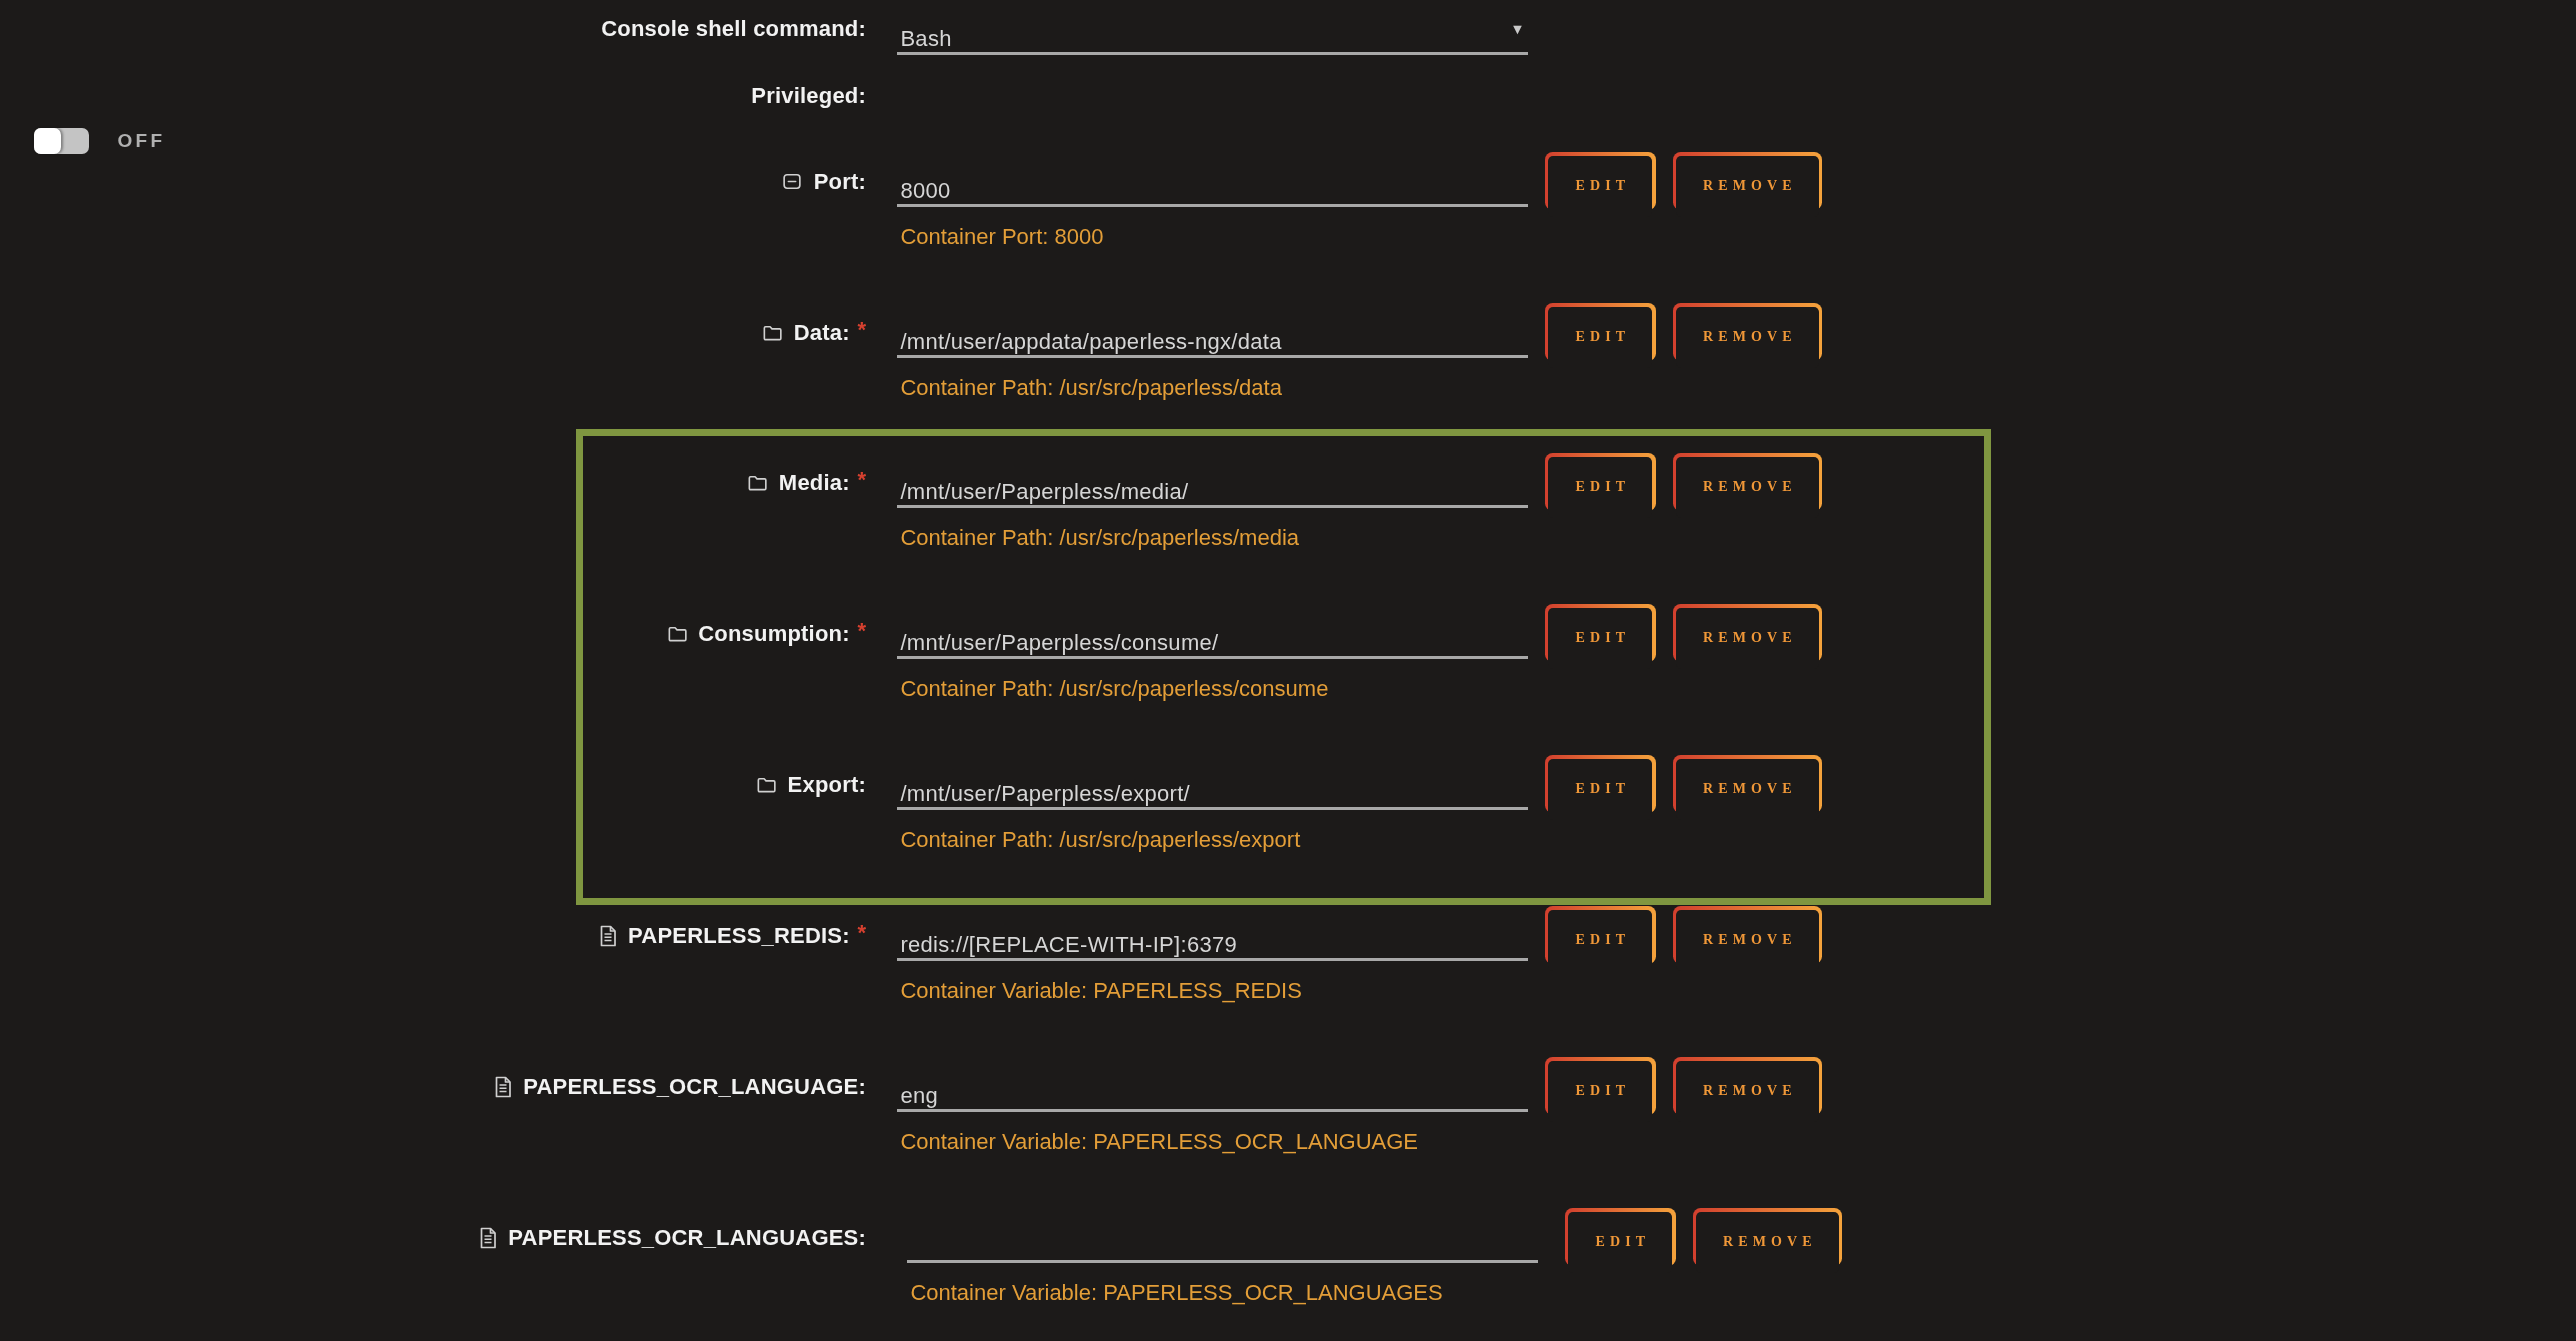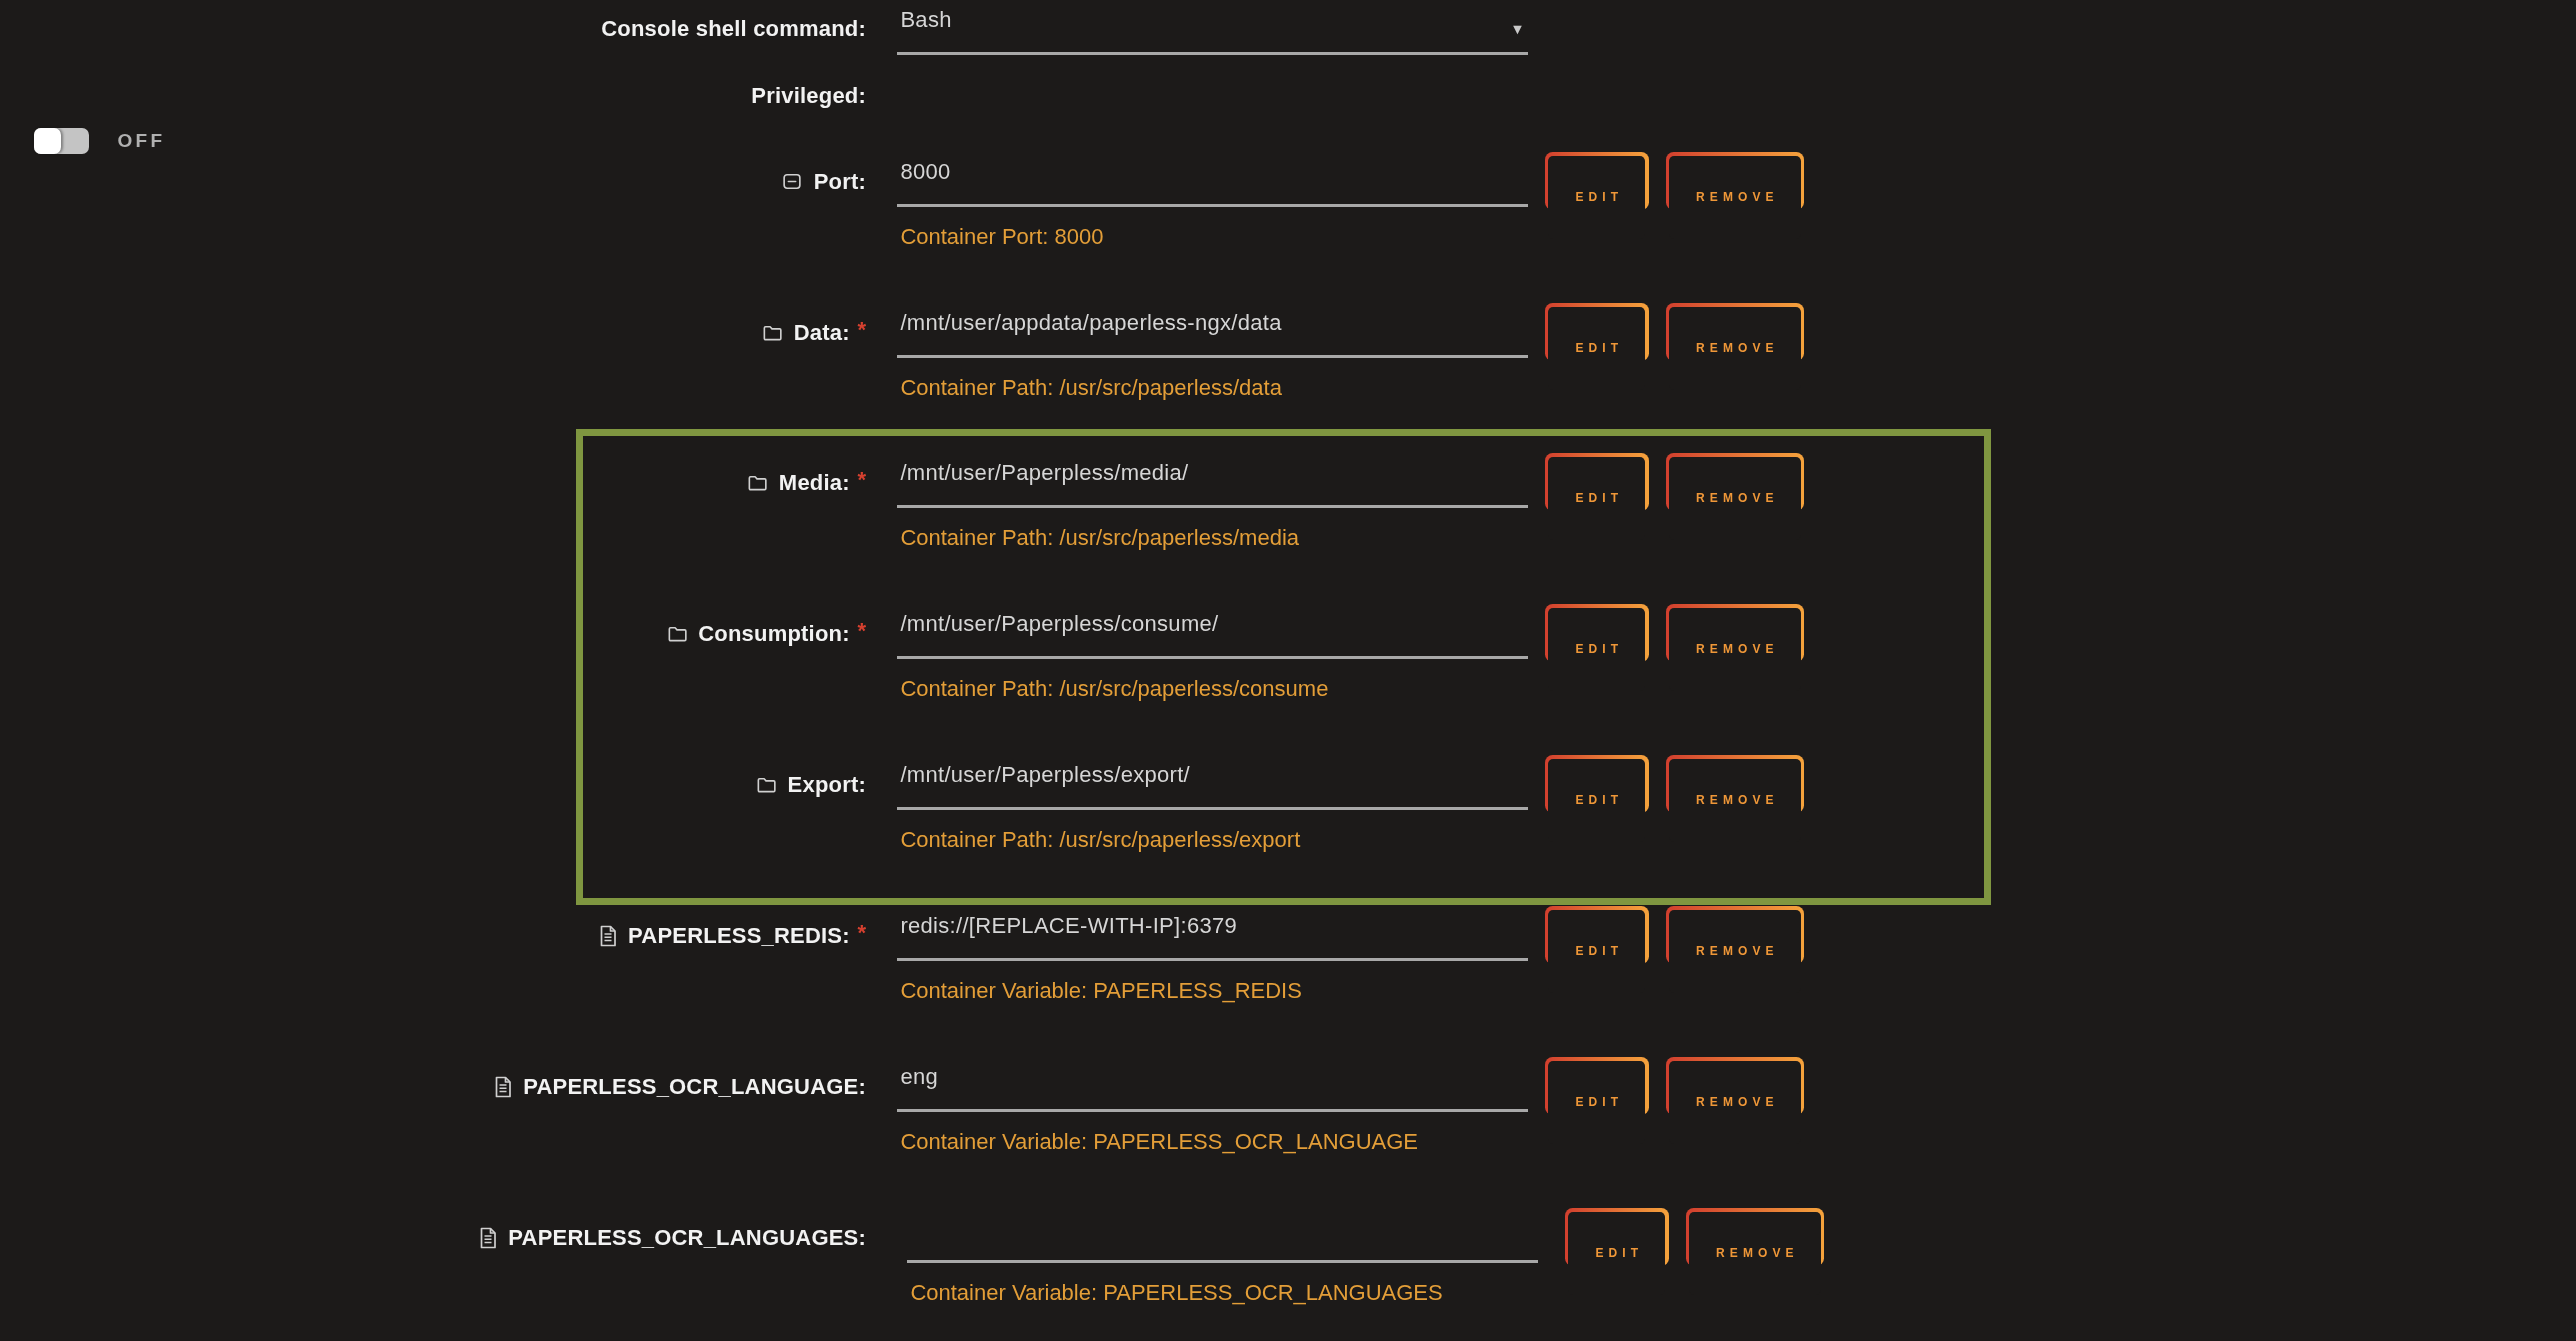--- a/index.html
+++ b/index.html
@@ -5,30 +5,30 @@
   html,body{margin:0;padding:0;background:#1c1a19;}
   #screen{position:relative;width:2128px;height:1341px;overflow:hidden;background:#1c1a19;
           font-family:"Liberation Sans",sans-serif;}
   .row{position:absolute;left:0;width:100%;display:flex;align-items:flex-start;}
   .label-cell{width:866px;display:flex;justify-content:flex-end;align-items:center;height:45px;gap:9.4px;}
   .icon{display:flex;align-items:center;}
   .icon svg{display:block;}
   .label{color:#f2f2f2;font-weight:bold;font-size:22px;letter-spacing:0.2px;white-space:nowrap;}
   .req{color:#d6402f;font-size:22px;font-weight:bold;position:relative;top:-2.6px;margin-left:-1.7px;}
   .value-cell{margin-left:31px;width:631px;}
-  .input-line{position:relative;height:45px;border-bottom:3.4px solid #a8a8a8;display:flex;align-items:flex-start;cursor:text;}
+  .input-line{position:relative;height:45px;border-bottom:3.4px solid #a8a8a8;display:flex;align-items:flex-end;cursor:text;}
   .value-text{color:#d6d6d6;font-size:22px;padding-left:3.4px;letter-spacing:0.3px;white-space:nowrap;}
   .caret{position:absolute;right:3.4px;top:50%;transform:translateY(-52%);color:#c9c9c9;font-size:14.6px;}
   .help{margin-top:15.4px;font-size:22px;line-height:29px;color:#e39e38;padding-left:3.4px;white-space:nowrap;}
   .btns{display:flex;gap:17px;margin-left:17px;margin-top:-6.9px;}
   .btn{height:58px;border-radius:7.7px;padding:3.4px;box-sizing:border-box;cursor:pointer;
        background:linear-gradient(90deg,#d23f2e,#f5a33c);}
   .btn-inner{height:100%;border-radius:5.1px;background:#1c1a19;display:flex;align-items:center;
-             justify-content:center;padding:16px 22px;color:#ef9738;font-weight:bold;font-size:12px;
-             letter-spacing:5.1px;text-indent:5.1px;white-space:nowrap;}
+             justify-content:center;padding:5px 22px;color:#ef9738;font-weight:bold;font-size:14px;
+             letter-spacing:5.1px;text-indent:5.1px;white-space:nowrap;font-family:Liberation Serif, serif;}
   .toggle-wrap{display:flex;align-items:center;height:45px;}
   .toggle{width:55px;height:26px;background:#c4c4c4;border-radius:6.9px;position:relative;margin-left:3.4px;cursor:pointer;}
   .knob{position:absolute;left:0;top:0;width:26.6px;height:26px;background:#ffffff;border-radius:6.9px;
         box-shadow:1.7px 0 2.6px rgba(0,0,0,.35);}
   .toggle-label{color:#b0b0b0;font-size:19px;font-weight:bold;letter-spacing:3.4px;margin-left:28px;}
   .highlight-box{position:absolute;left:576px;top:429px;width:1415px;height:476px;box-sizing:border-box;
                  border:7.7px solid #7f9640;z-index:10;pointer-events:none;}
 </style>
 </head>
 <body>

